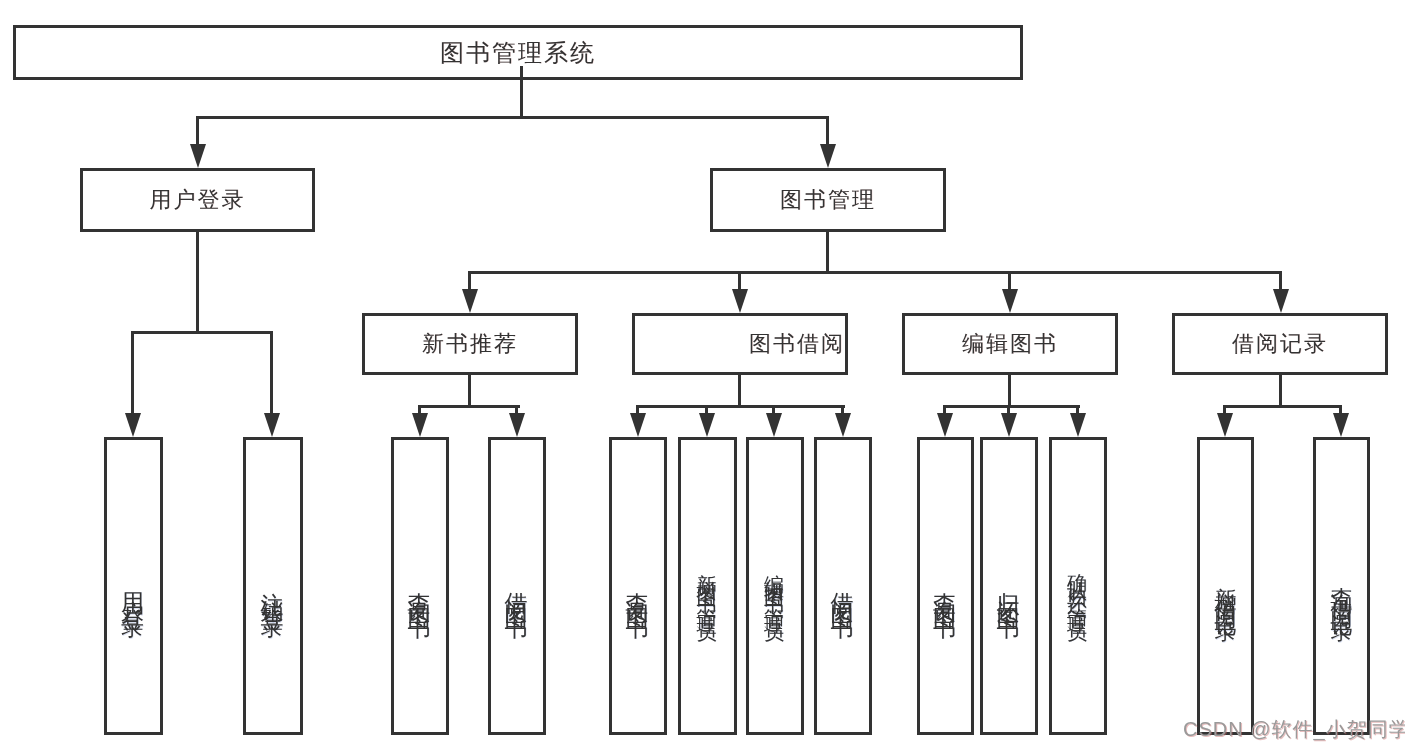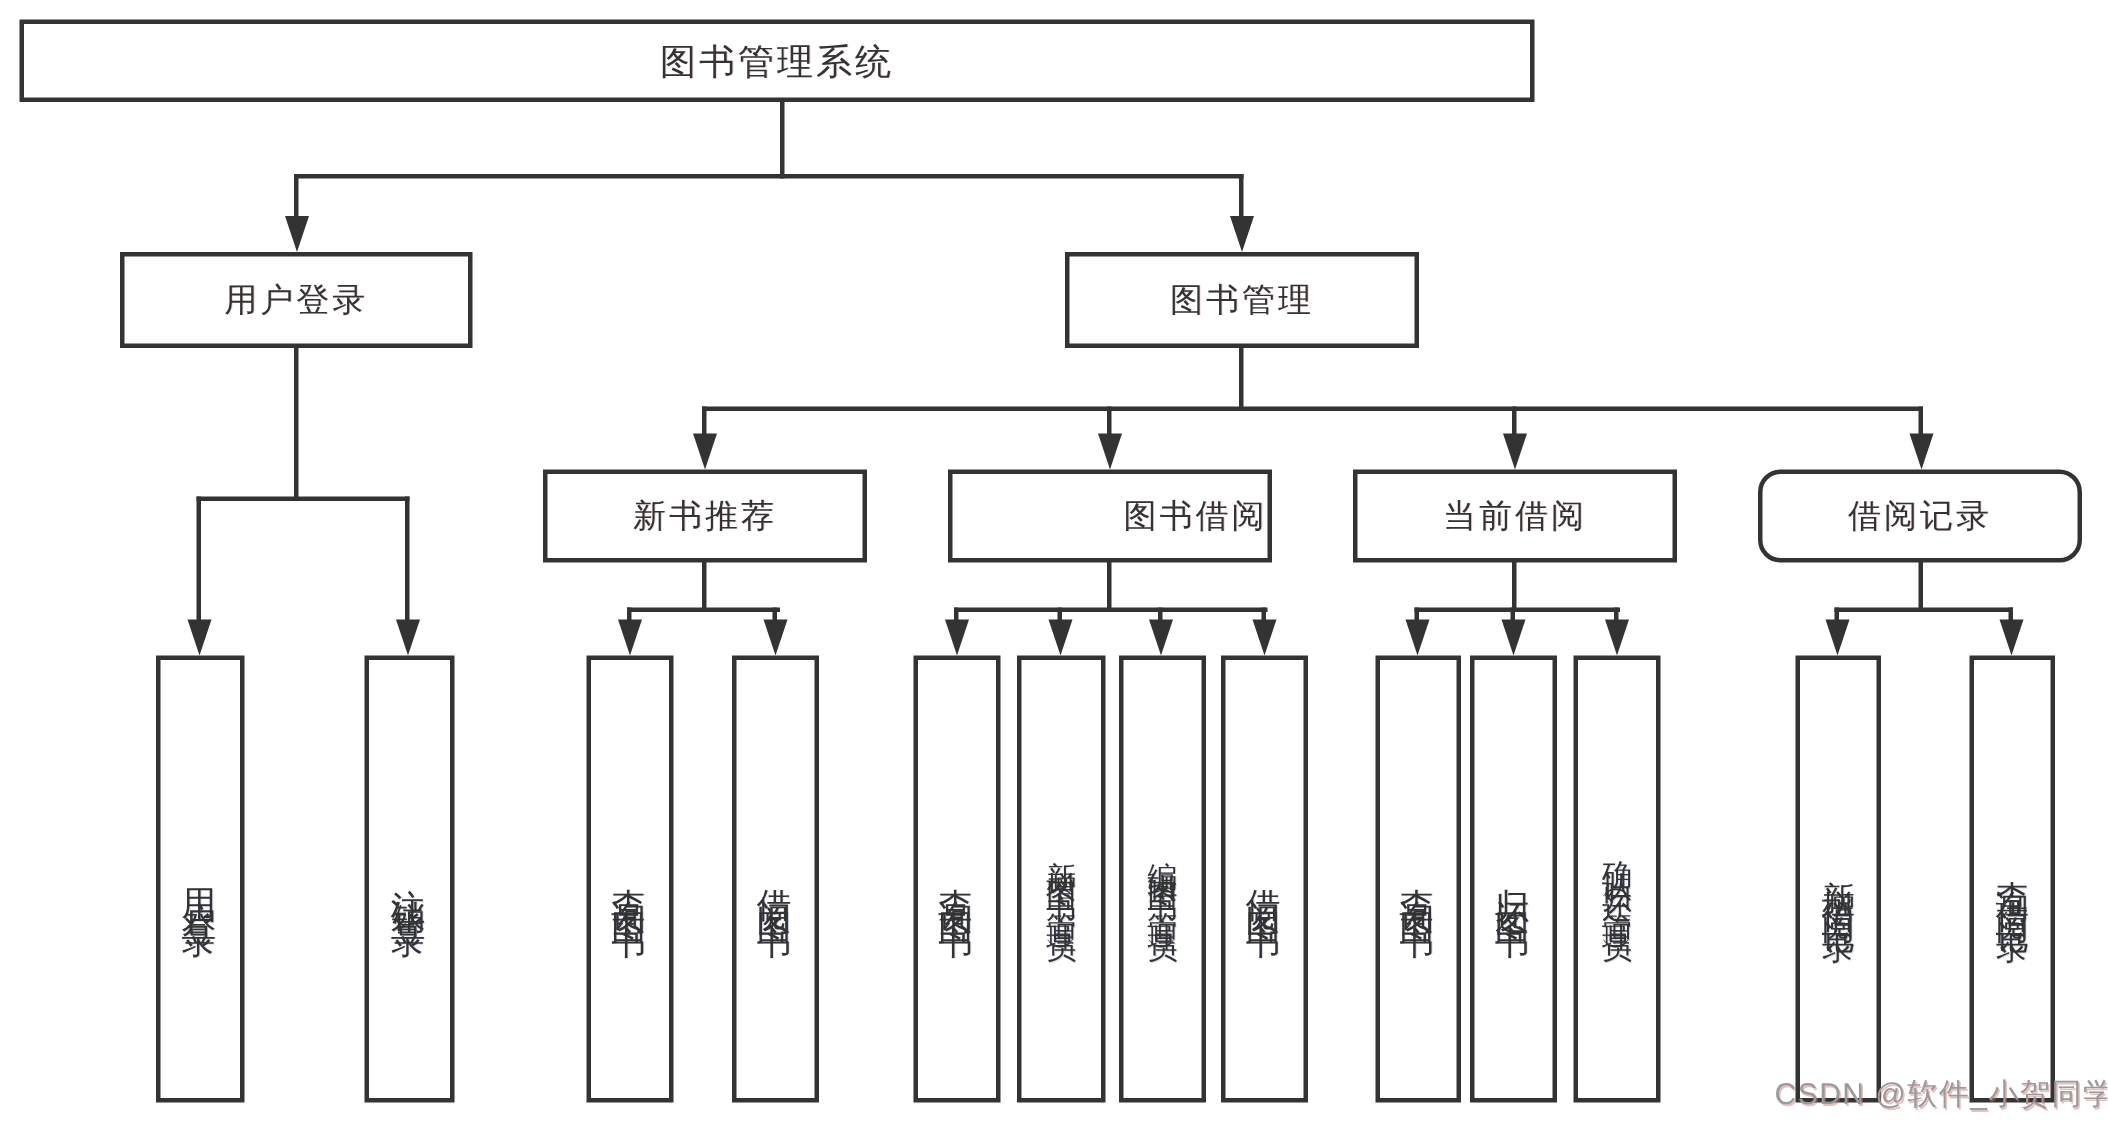--- a/index.html
+++ b/index.html
@@ -56,41 +56,41 @@
     letter-spacing:1px;
     white-space:nowrap;
     text-shadow:1px 1px 0 rgba(205,110,110,0.45);
   }
 </style>
 </head>
 <body>
 
 <div id="canvas">
 
-  <div class="box" style="left:13px;top:13px;width:1010px;height:55px;">
+  <div class="box" style="left:13px;top:25px;width:1010px;height:55px;">
     <span class="lbl root-lbl">图书管理系统</span>
   </div>
 
   <div class="box" style="left:80px;top:168px;width:235px;height:64px;">
     <span class="lbl mid-lbl">用户登录</span>
   </div>
   <div class="box" style="left:710px;top:168px;width:236px;height:64px;">
     <span class="lbl mid-lbl">图书管理</span>
   </div>
 
   <div class="box" style="left:362px;top:313px;width:216px;height:62px;">
     <span class="lbl mid-lbl">新书推荐</span>
   </div>
   <div class="box" style="left:632px;top:313px;width:216px;height:62px;justify-content:flex-end;">
     <span class="lbl mid-lbl">图书借阅</span>
   </div>
   <div class="box" style="left:902px;top:313px;width:216px;height:62px;">
-    <span class="lbl mid-lbl">当前借阅</span>
+    <span class="lbl mid-lbl">编辑图书</span>
   </div>
-  <div class="box" style="left:1172px;top:313px;width:216px;height:62px;border-radius:15px;">
+  <div class="box" style="left:1172px;top:313px;width:216px;height:62px;">
     <span class="lbl mid-lbl">借阅记录</span>
   </div>
 
   <div class="box" style="left:104px;top:437px;width:59px;height:298px;">
     <span class="vlbl s4">用户登录</span>
   </div>
   <div class="box" style="left:243px;top:437px;width:60px;height:298px;">
     <span class="vlbl s4">注销登录</span>
   </div>
 

